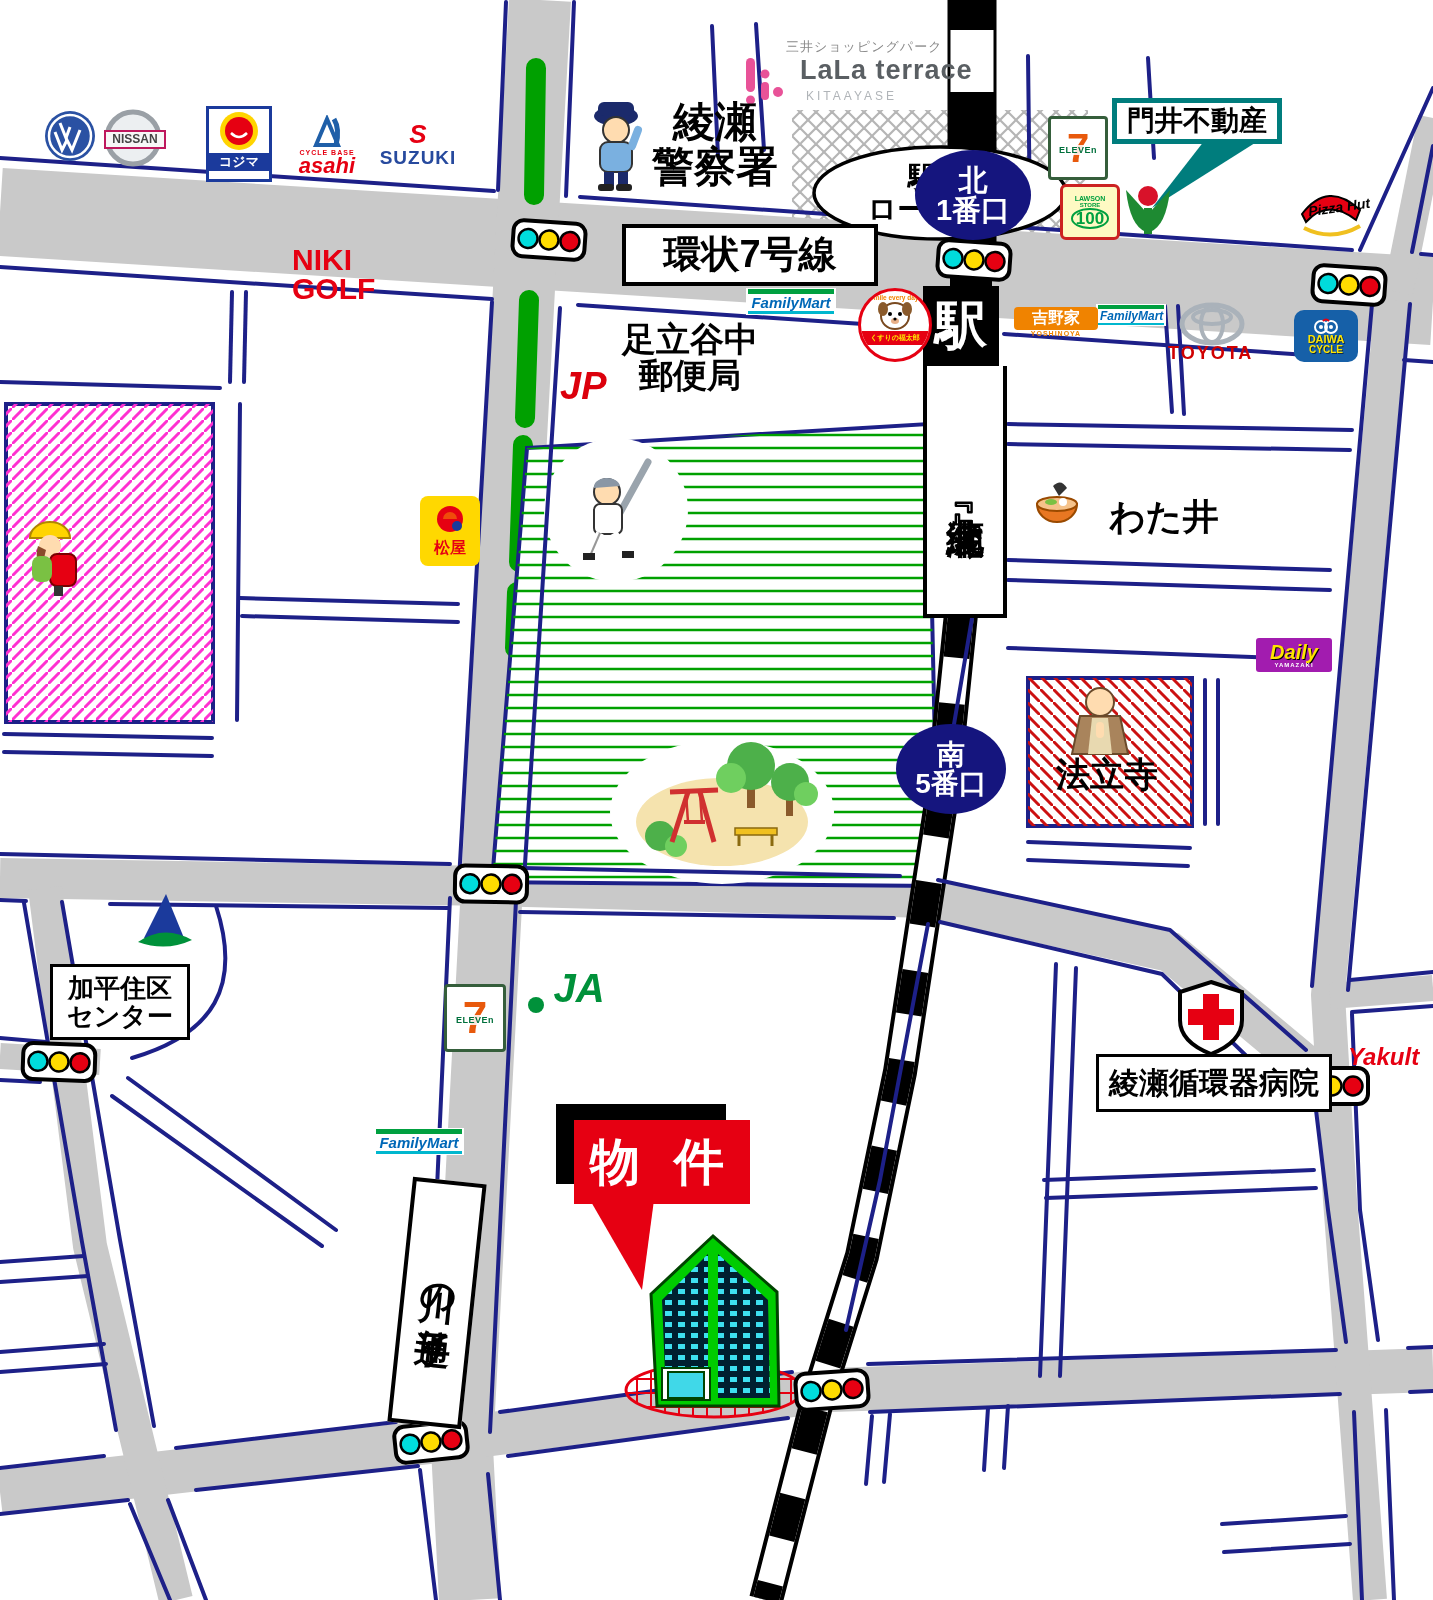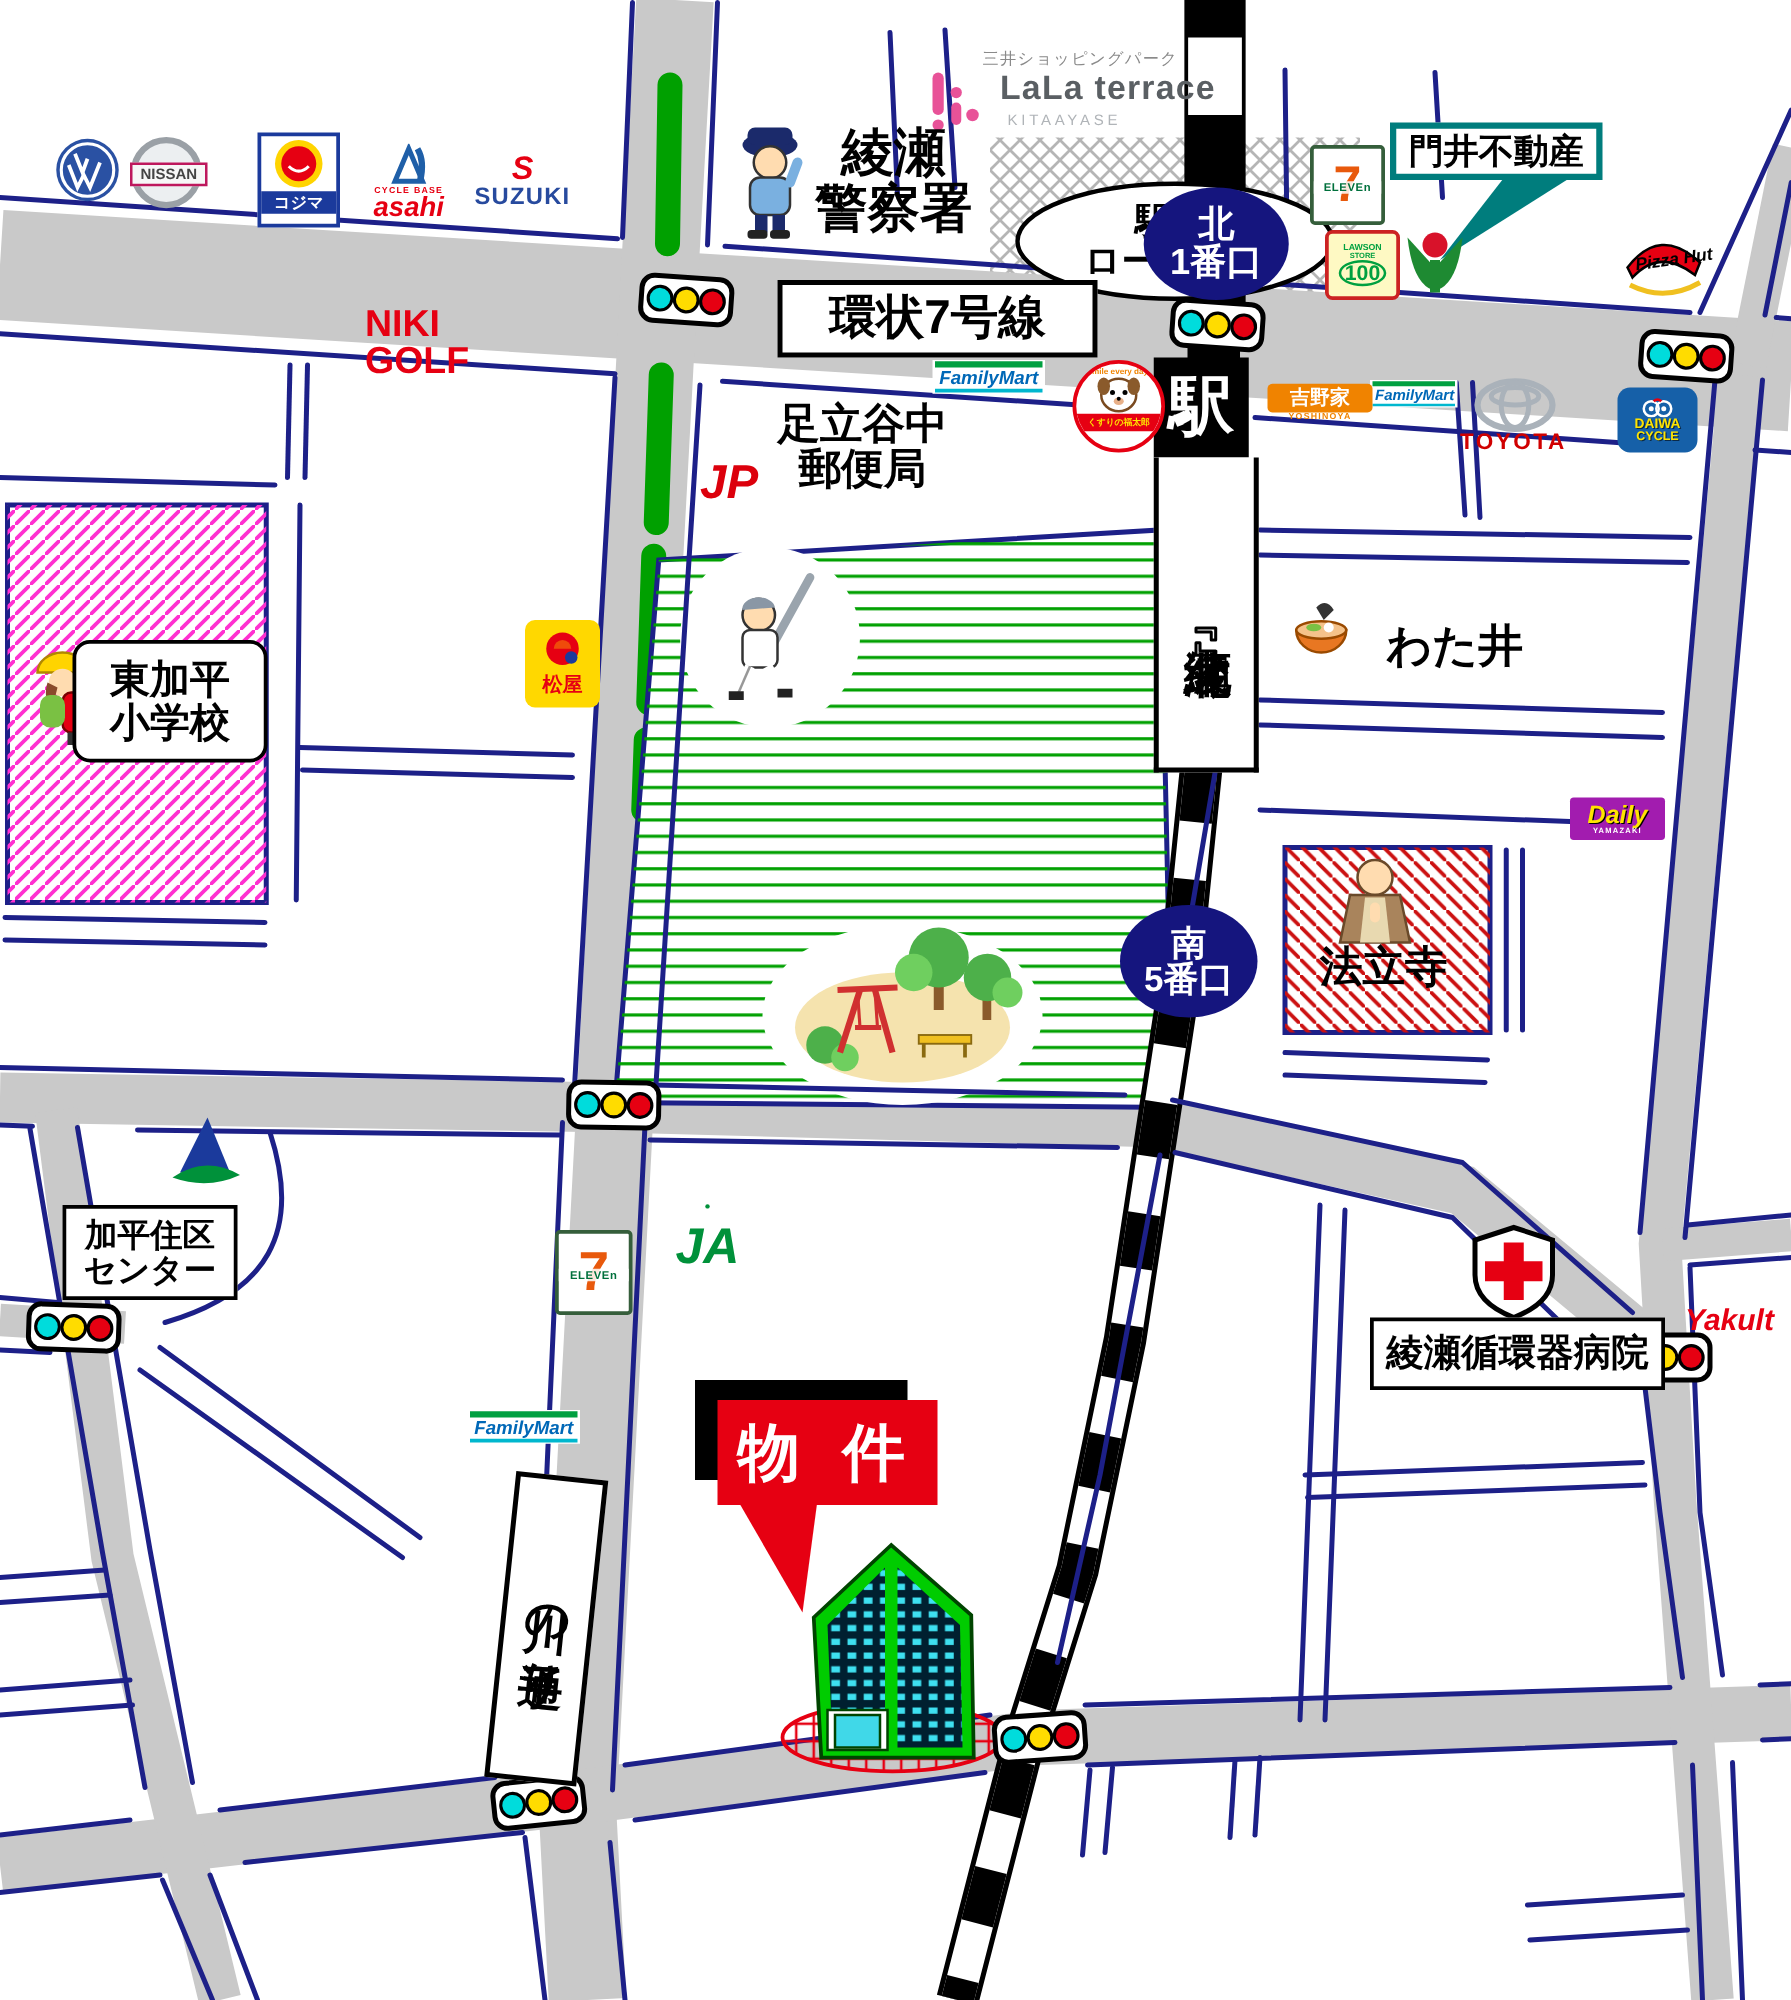--- a/index.html
+++ b/index.html
@@ -471,24 +471,20 @@
   <div class="lbl" style="left:923px;top:286px;width:76px;height:80px;background:#000;color:#fff;display:flex;align-items:center;justify-content:center;font-size:52px">駅</div>
 
   <div class="lbl vtext" style="left:923px;top:366px;width:76px;height:248px;background:#fff;border:4px solid #000;border-top:none;display:flex;align-items:center;justify-content:center;font-size:38px;letter-spacing:0">『北綾瀬』</div>
 
   <div class="lbl" style="left:588px;top:321px;width:204px;text-align:center;font-size:34px">
     <div>足立谷中</div>
     <div>郵便局</div>
   </div>
   <div class="lbl" style="left:560px;top:366px;font-size:38px;font-style:italic;color:#dc000c">JP</div>
 
-  <div class="box" style="left:58px;top:512px;width:150px;height:92px;border-radius:14px;border-width:3px;font-size:32px">
-    <div>東加平</div>
-    <div>小学校</div>
-  </div>
 
   <div class="logo" style="left:420px;top:496px;width:60px;height:70px;background:#ffd800;border-radius:8px">
     <svg width="34" height="34" viewBox="0 0 34 34">
       <circle cx="17" cy="15" r="13" fill="#e60012"></circle>
       <path d="M10,15 a7,7 0 0 1 14,0" fill="#ffd800" opacity=".35"></path>
       <circle cx="24" cy="22" r="5" fill="#1b3a9c"></circle>
     </svg>
     <span style="font-size:16px;font-weight:bold;color:#e60012">松屋</span>
   </div>
 
@@ -510,21 +506,21 @@
   <div class="box" style="left:50px;top:964px;width:134px;height:70px;border-width:3px;font-size:26px">
     <div>加平住区</div>
     <div>センター</div>
   </div>
 
   <div class="logo sev" style="left:444px;top:920px;width:56px;height:62px">
     <span class="seven" style="font-size:44px">7</span>
     <span class="elv" style="font-size:9px">ELEVEn</span>
   </div>
 
-  <div class="logo" style="left:526px;top:956px;width:80px;height:64px;flex-direction:column;gap:8px">
+  <div class="logo" style="left:526px;top:956px;width:80px;height:64px;flex-direction:row;gap:8px">
     <svg width="18" height="50" viewBox="0 0 18 50">
       <circle cx="9" cy="42" r="8" fill="#00913a"></circle>
     </svg>
     <span style="font-size:40px;font-weight:bold;color:#00913a;font-style:italic">JA</span>
   </div>
 
   <div class="box" style="left:1096px;top:1054px;width:230px;height:52px;border-width:3px;font-size:30px">綾瀬循環器病院</div>
 
   <div class="lbl" style="left:1348px;top:1044px;font-size:24px;font-style:italic;color:#e60012">Yakult</div>
 

